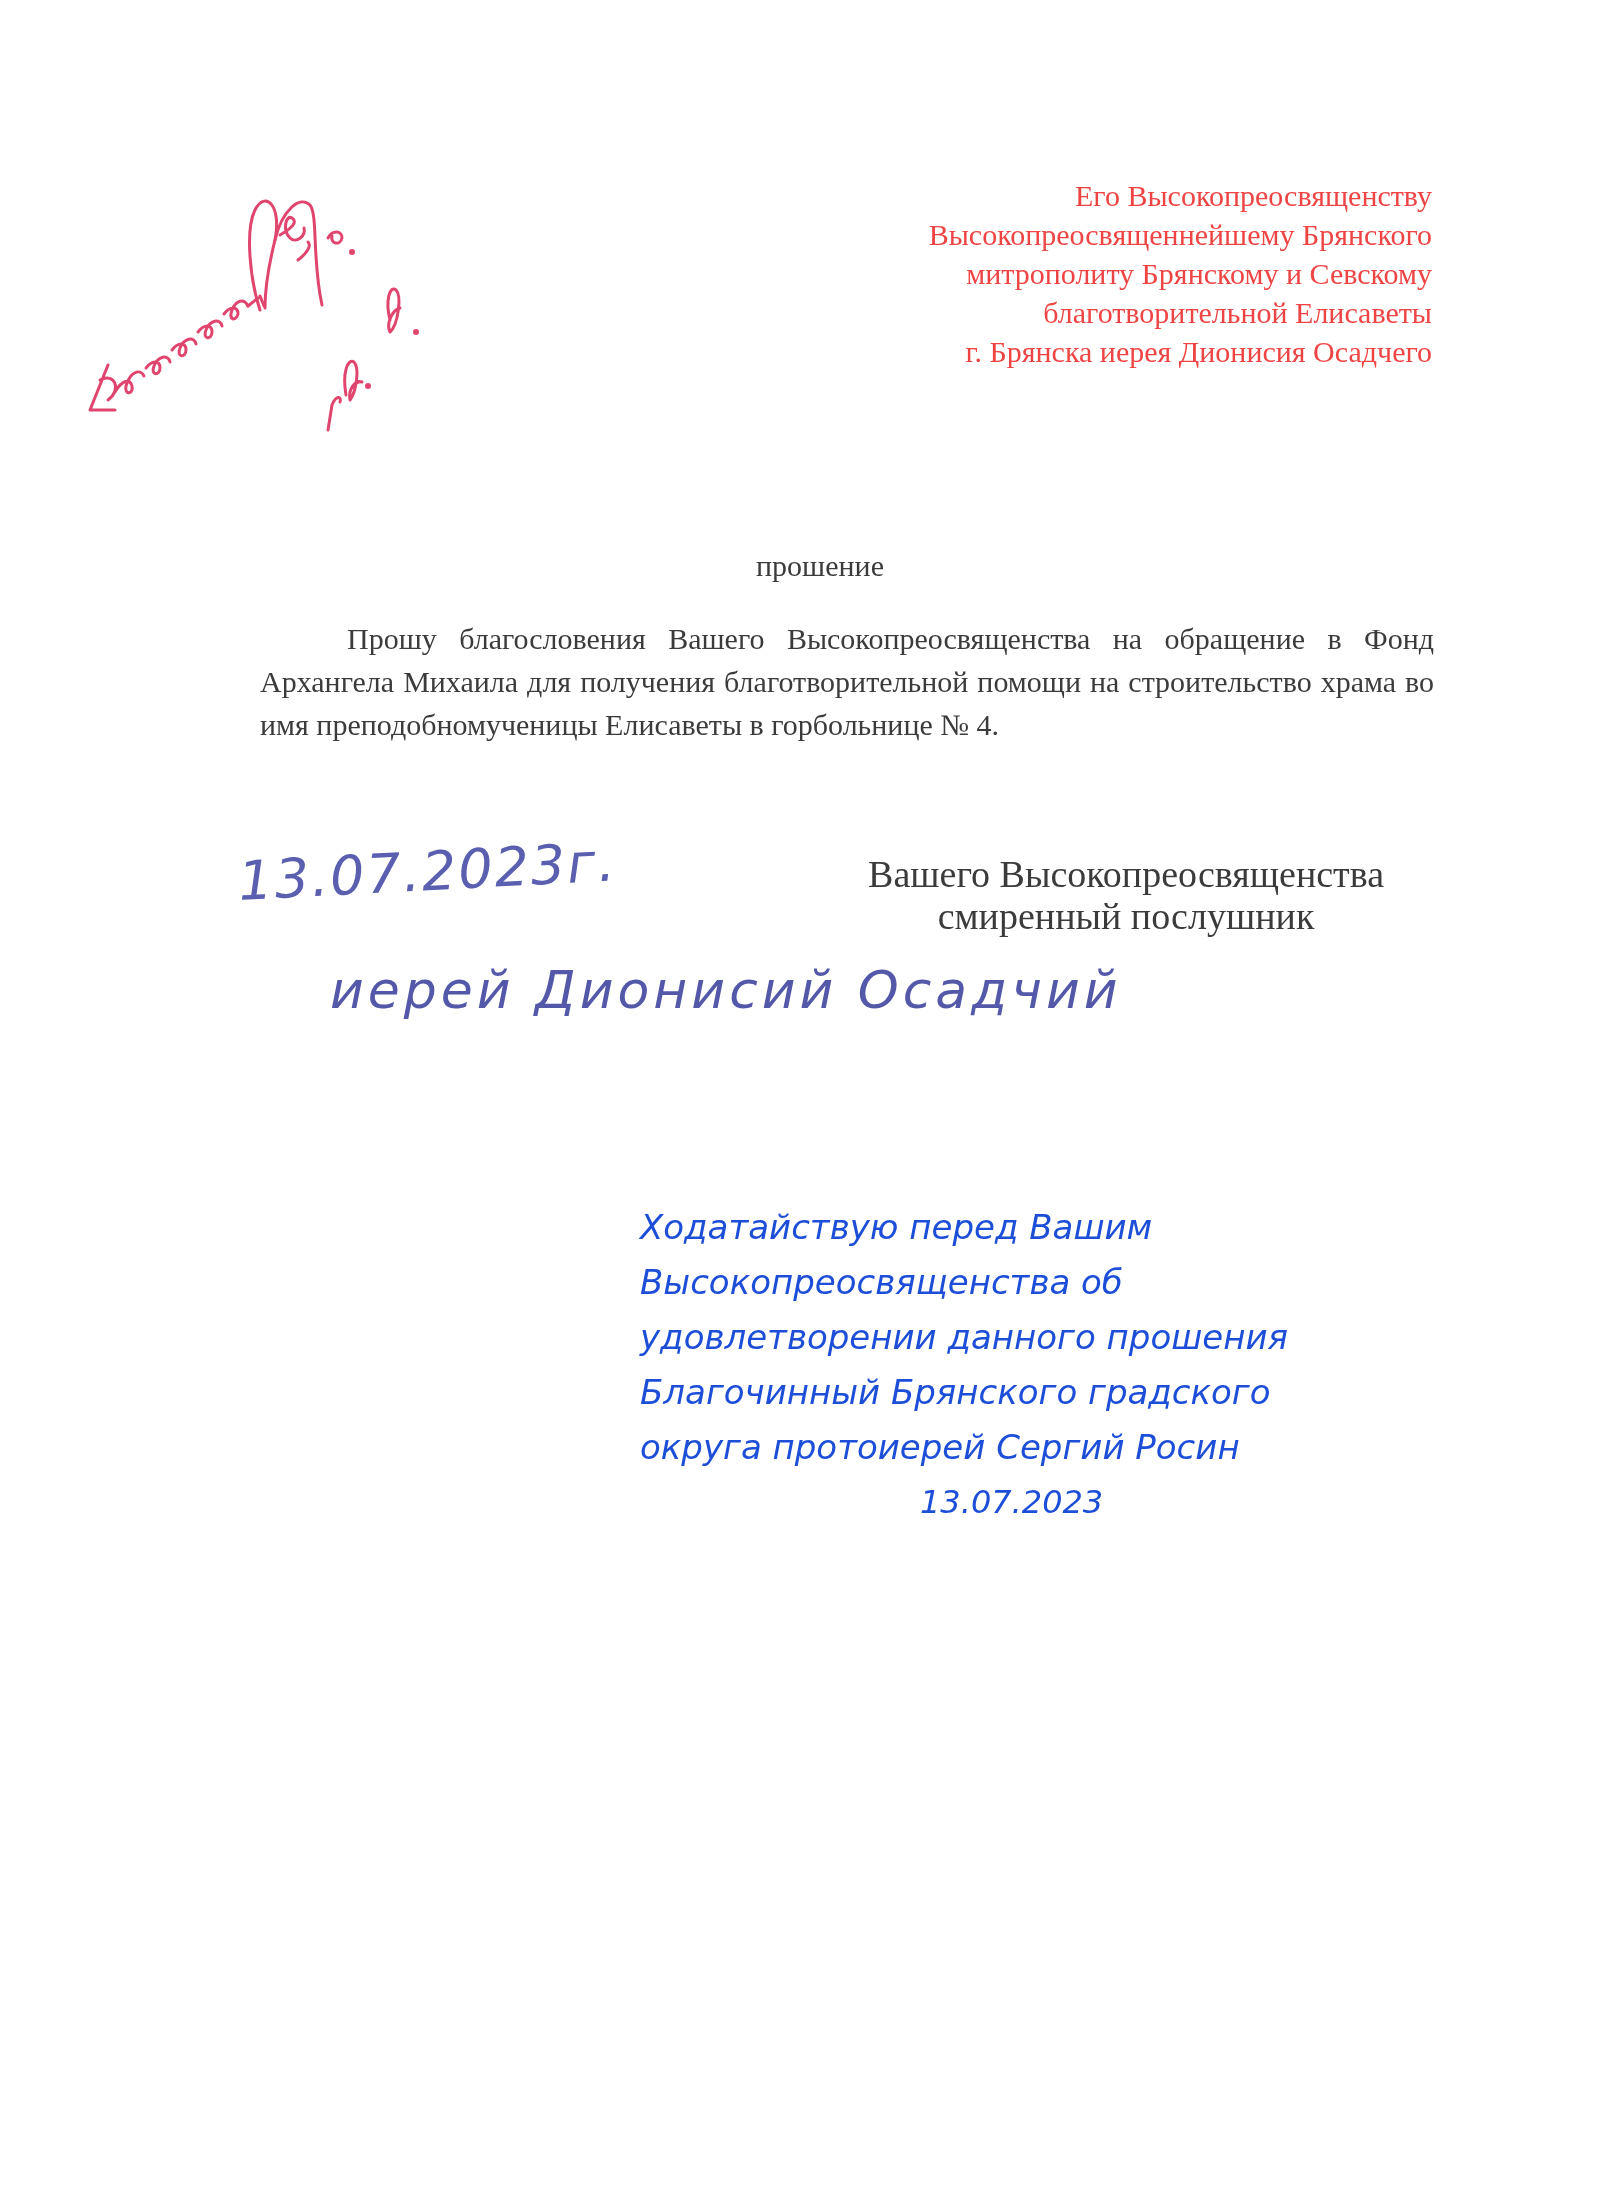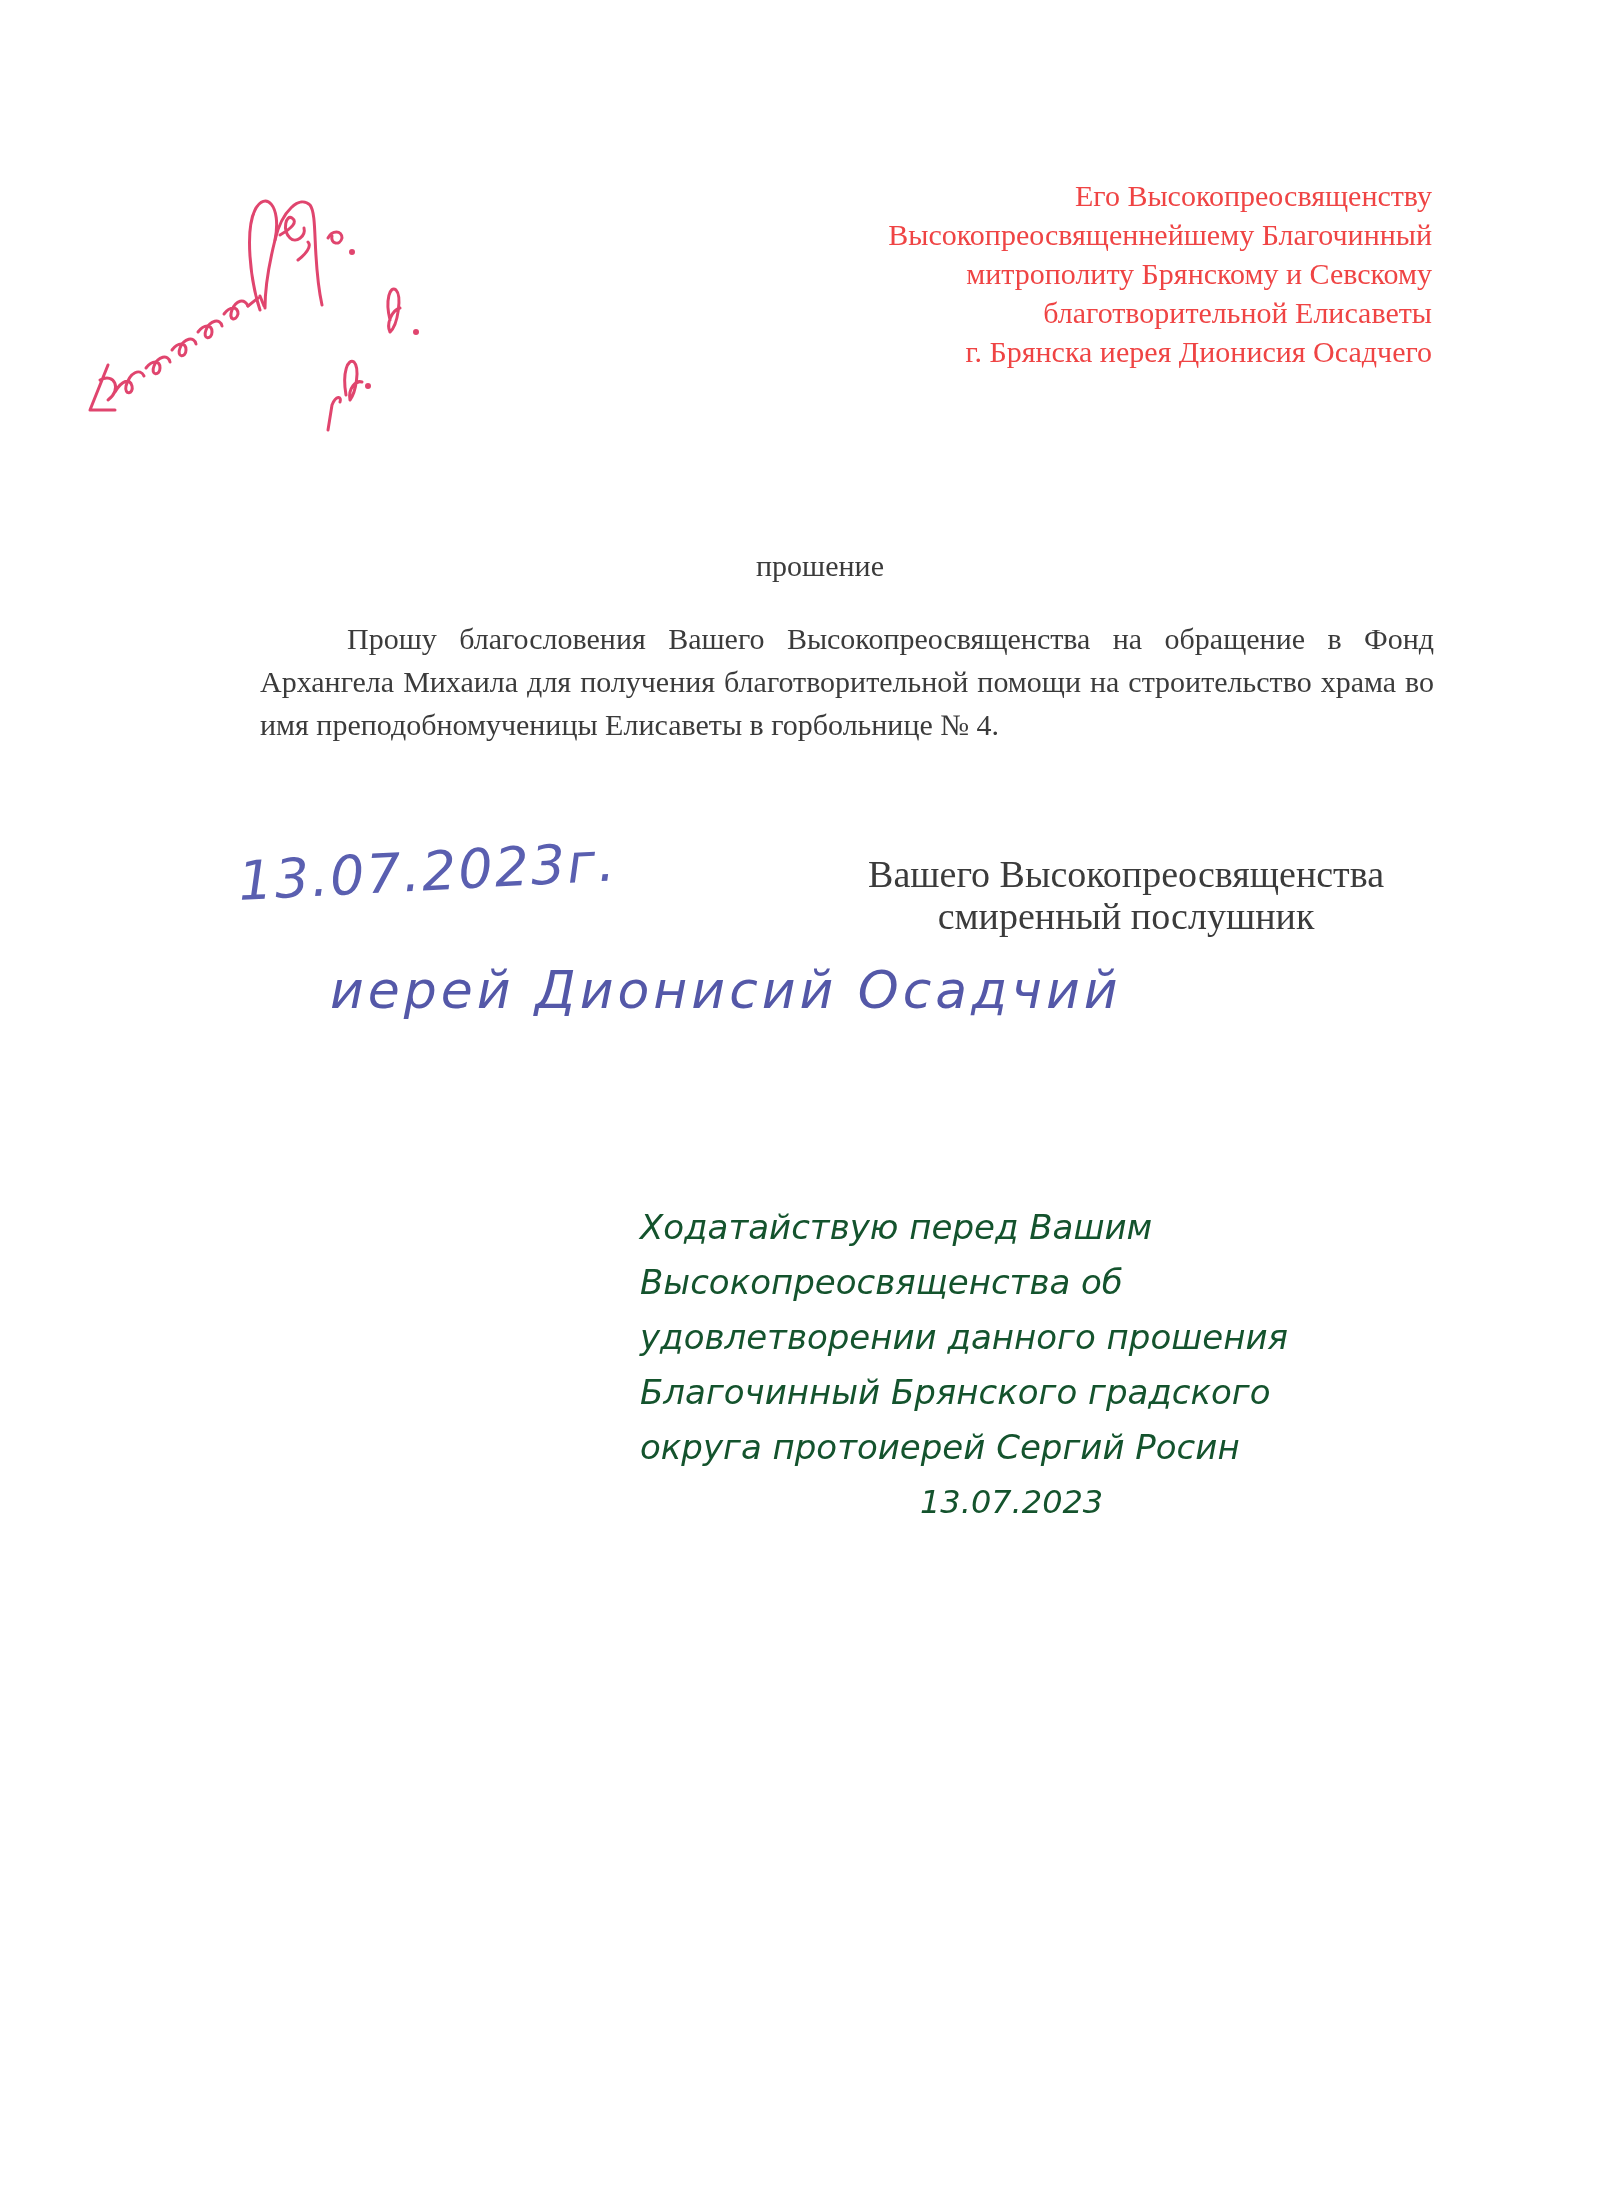--- a/index.html
+++ b/index.html
@@ -102,21 +102,21 @@
       color: #5458a8;
       letter-spacing: 4px;
     }
     .petition-note {
       position: absolute;
       left: 640px;
       top: 1200px;
       width: 800px;
       font-family: "DejaVu Sans", sans-serif;
       font-style: italic;
-      color: #14532d;
+      color: #1d4ed8;
       font-size: 34px;
       line-height: 55px;
     }
     .petition-note .line { white-space: nowrap; }
     .petition-note .date-line {
       padding-left: 280px;
       font-size: 32px;
     }
 
     
@@ -176,21 +176,21 @@
         <circle cx="356" cy="222" r="1.5" fill="#e0456e"></circle>
         <path d="M268 320 L272 295 C276 285 282 286 280 292"></path>
         <path d="M286 285 C282 262 288 248 294 252 C300 258 296 282 290 290 C288 278 296 270 302 272"></path>
         <circle cx="308" cy="276" r="1.5" fill="#e0456e"></circle>
       </g>
     </svg>
   </div>
 
   <div class="addressee">
     <div>Его Высокопреосвященству</div>
-    <div>Высокопреосвященнейшему Благочинный</div>
+    <div>Высокопреосвященнейшему Брянского</div>
     <div>митрополиту Брянскому и Севскому</div>
     <div>благотворительной Елисаветы</div>
     <div>г. Брянска иерея Дионисия Осадчего</div>
   </div>
 
   <div class="doc-title">прошение</div>
 
   <div class="doc-body">Прошу благословения Вашего Высокопреосвященства на обращение в Фонд Архангела Михаила для получения благотворительной помощи на строительство храма во имя преподобномученицы Елисаветы в горбольнице № 4.</div>
 
   <div class="closing">

